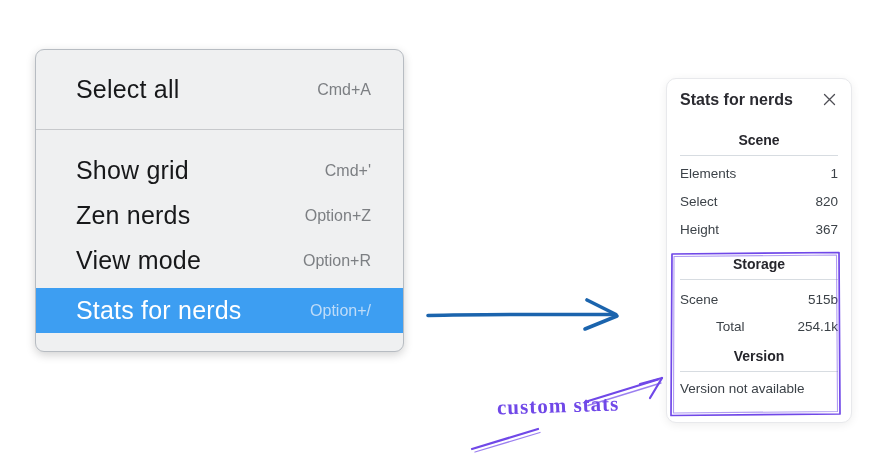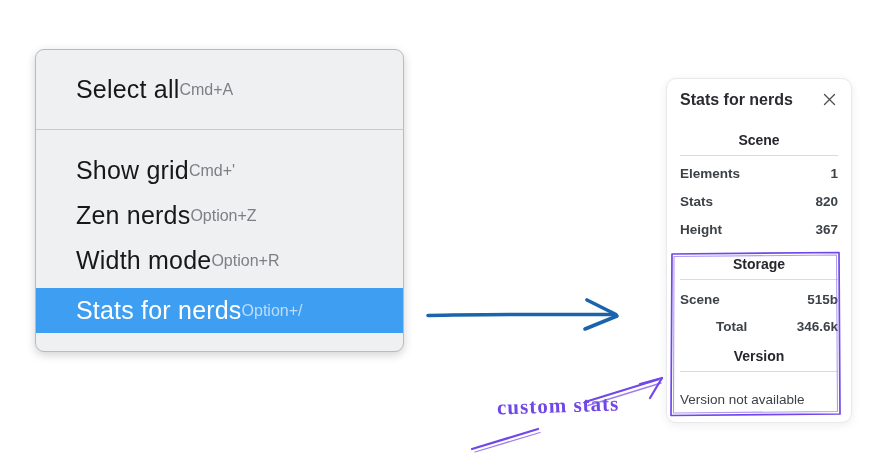--- a/index.html
+++ b/index.html
@@ -11,21 +11,21 @@
   }
 
   
   .context-menu{
     position:absolute;left:35px;top:49px;width:369px;height:303px;
     background:#eff0f1;border:1px solid #b7bcc2;border-radius:9px;
     box-shadow:0 3px 10px rgba(0,0,0,.18);
     box-sizing:border-box;overflow:hidden;
   }
   .menu-row{
-    display:flex;align-items:center;
+    display:flex;align-items:center;justify-content:space-between;
     padding:0 32px 0 40px;height:45px;cursor:default;
   }
   .menu-row.first{height:79px;}
   .menu-label{font-size:25px;color:#17181a;letter-spacing:.2px;}
   .menu-shortcut{font-size:16px;color:#7c7f83;}
   .menu-divider{height:1px;background:#c7c9cc;margin:0;}
   .menu-group{padding-top:18px;}
   .menu-row.highlighted{
     background:#3d9ef2;height:45px;margin-top:5px;
   }
@@ -41,24 +41,24 @@
     color:#3c4248;font-size:13.5px;
   }
   .panel-header{display:flex;align-items:center;justify-content:space-between;height:21px;}
   .panel-title{font-size:16px;font-weight:bold;color:#2b2b31;}
   .close-btn{display:flex;align-items:center;justify-content:center;width:18px;height:18px;cursor:pointer;}
   .s-heading{text-align:center;font-weight:bold;font-size:14px;color:#26262c;}
   .s-heading.h-scene{margin-top:22px;}
   .s-heading.h-storage{margin-top:16px;}
   .s-heading.h-version{margin-top:11px;}
   .s-divider{height:1px;background:#d7dce1;border:0;margin:7px 0 0 0;}
-  .stat-row{display:flex;justify-content:space-between;margin-top:8px;line-height:20px;font-weight:bold;}
+  .stat-row{display:flex;justify-content:space-between;margin-top:8px;line-height:20px;}
   .stat-row.tight{margin-top:7px;margin-left:36px;}
   .stat-row .v{text-align:right;}
-  .version-note{margin-top:18px;line-height:20px;}
+  .version-note{margin-top:7px;line-height:20px;}
 
   
   .abs{position:absolute;}
   .annotation-text{
     position:absolute;left:497px;top:393px;width:150px;
     font-family:cursive;
     font-size:21px;font-weight:bold;color:#7048e8;
     transform:rotate(-2deg);letter-spacing:1px;white-space:nowrap;
   }
 </style>
@@ -74,21 +74,21 @@
   <div class="menu-group">
     <div class="menu-row">
       <span class="menu-label">Show grid</span>
       <span class="menu-shortcut">Cmd+'</span>
     </div>
     <div class="menu-row">
       <span class="menu-label">Zen nerds</span>
       <span class="menu-shortcut">Option+Z</span>
     </div>
     <div class="menu-row">
-      <span class="menu-label">Width mode</span>
+      <span class="menu-label">View mode</span>
       <span class="menu-shortcut">Option+R</span>
     </div>
     <div class="menu-row highlighted">
       <span class="menu-label">Stats for nerds</span>
       <span class="menu-shortcut">Option+/</span>
     </div>
   </div>
 </div>
 
 <div class="stats-panel">
@@ -101,37 +101,37 @@
     </span>
   </div>
 
   <div class="s-heading h-scene">Scene</div>
   <div class="s-divider"></div>
   <div class="stat-row">
     <span class="k">Elements</span>
     <span class="v">1</span>
   </div>
   <div class="stat-row">
-    <span class="k">Stats</span>
+    <span class="k">Select</span>
     <span class="v">820</span>
   </div>
   <div class="stat-row">
     <span class="k">Height</span>
     <span class="v">367</span>
   </div>
 
   <div class="s-heading h-storage">Storage</div>
   <div class="s-divider"></div>
   <div class="stat-row" style="margin-top:10px">
     <span class="k">Scene</span>
     <span class="v">515b</span>
   </div>
   <div class="stat-row tight">
     <span class="k">Total</span>
-    <span class="v">346.6k</span>
+    <span class="v">254.1k</span>
   </div>
 
   <div class="s-heading h-version">Version</div>
   <div class="s-divider"></div>
   <div class="version-note">Version not available</div>
 </div>
 
 <svg class="abs" style="left:424px;top:296px" width="200" height="40" viewBox="0 0 200 40">
   <path d="M4,19.5 C60,18 130,18.5 190,18.5" stroke="#1b64ad" stroke-width="3.6" fill="none" stroke-linecap="round"></path>
   <path d="M163,4 L192,18.5" stroke="#1b64ad" stroke-width="3.6" fill="none" stroke-linecap="round"></path>

